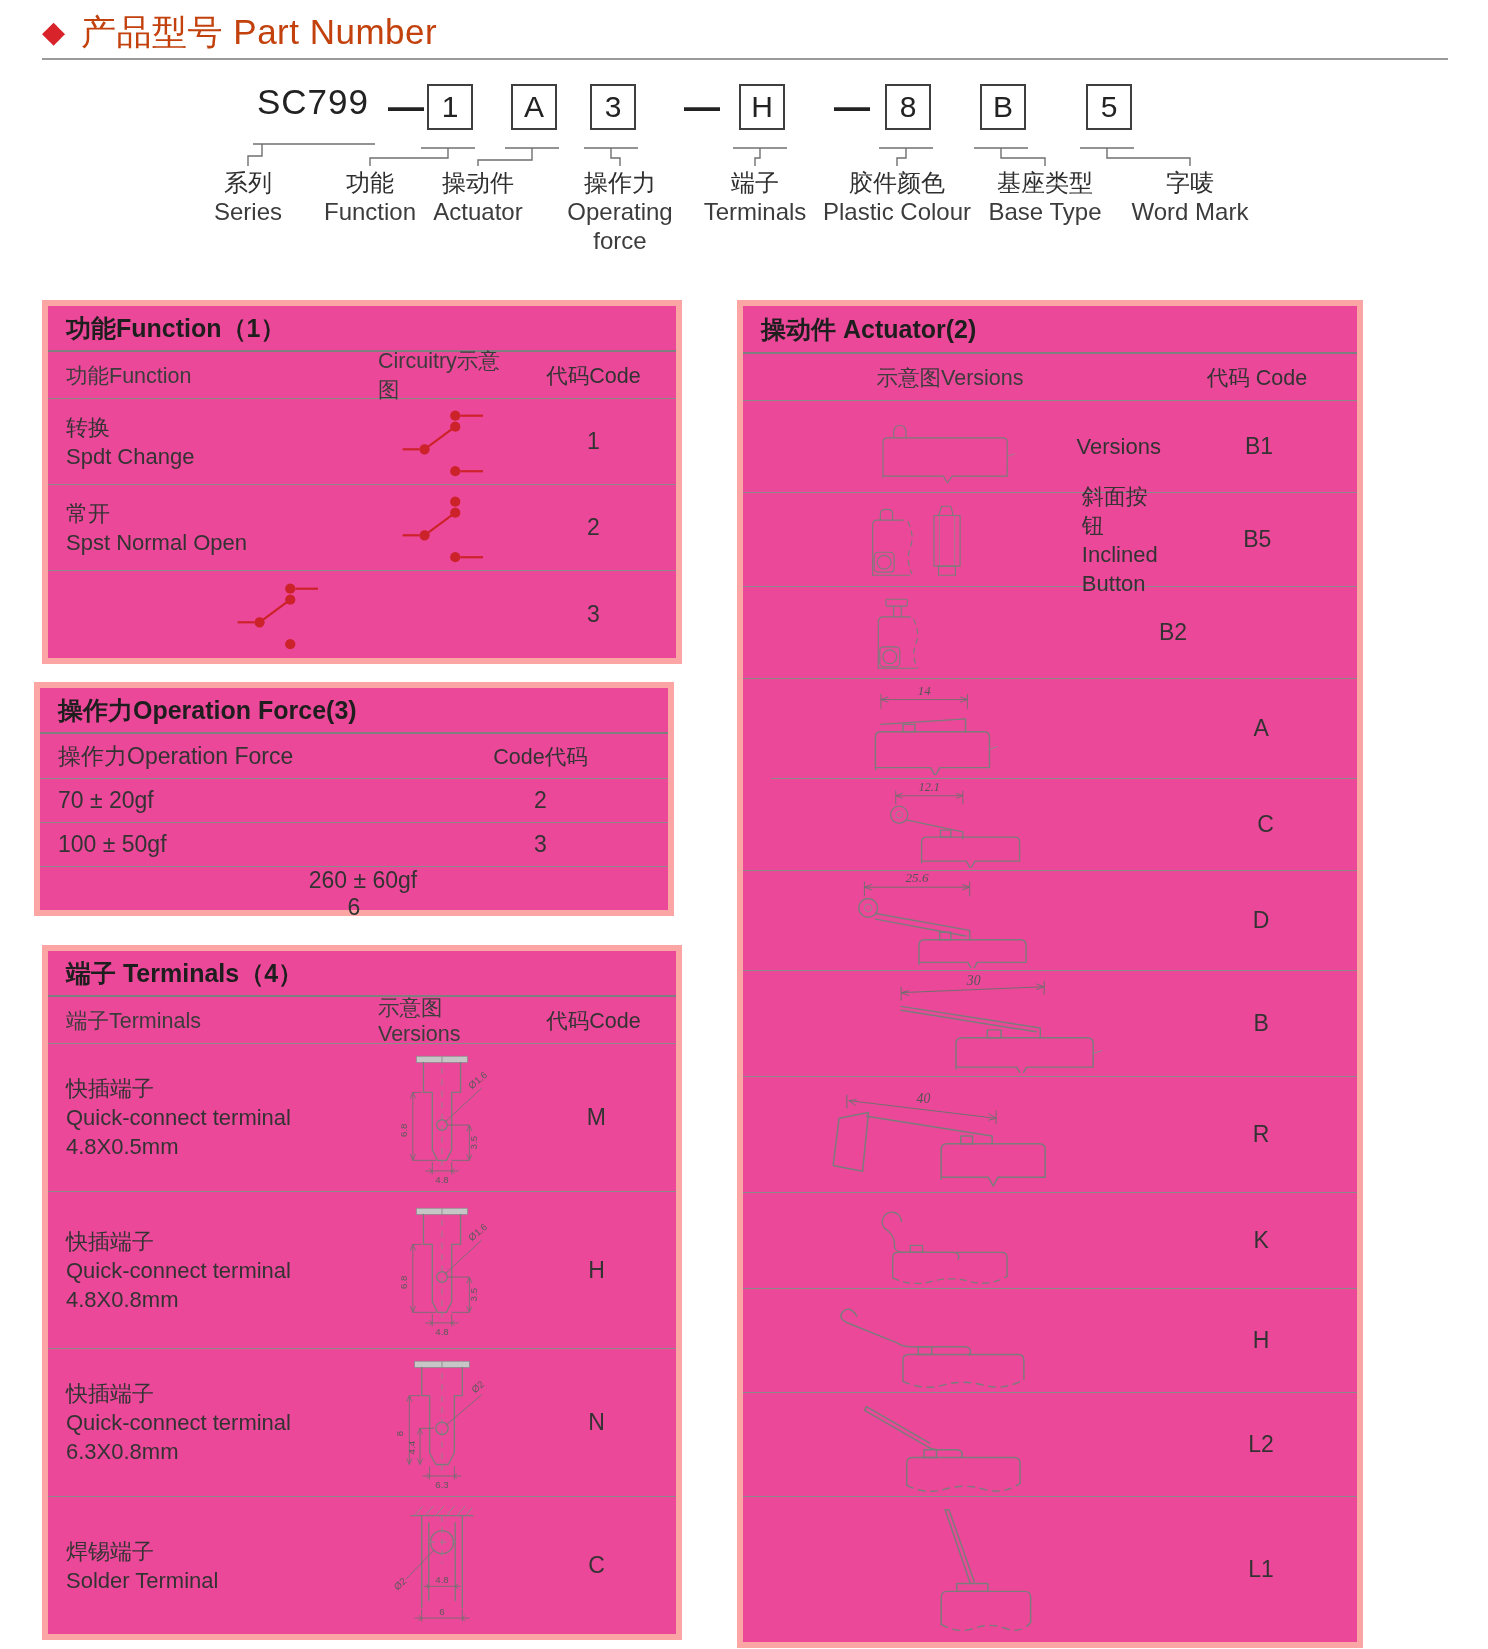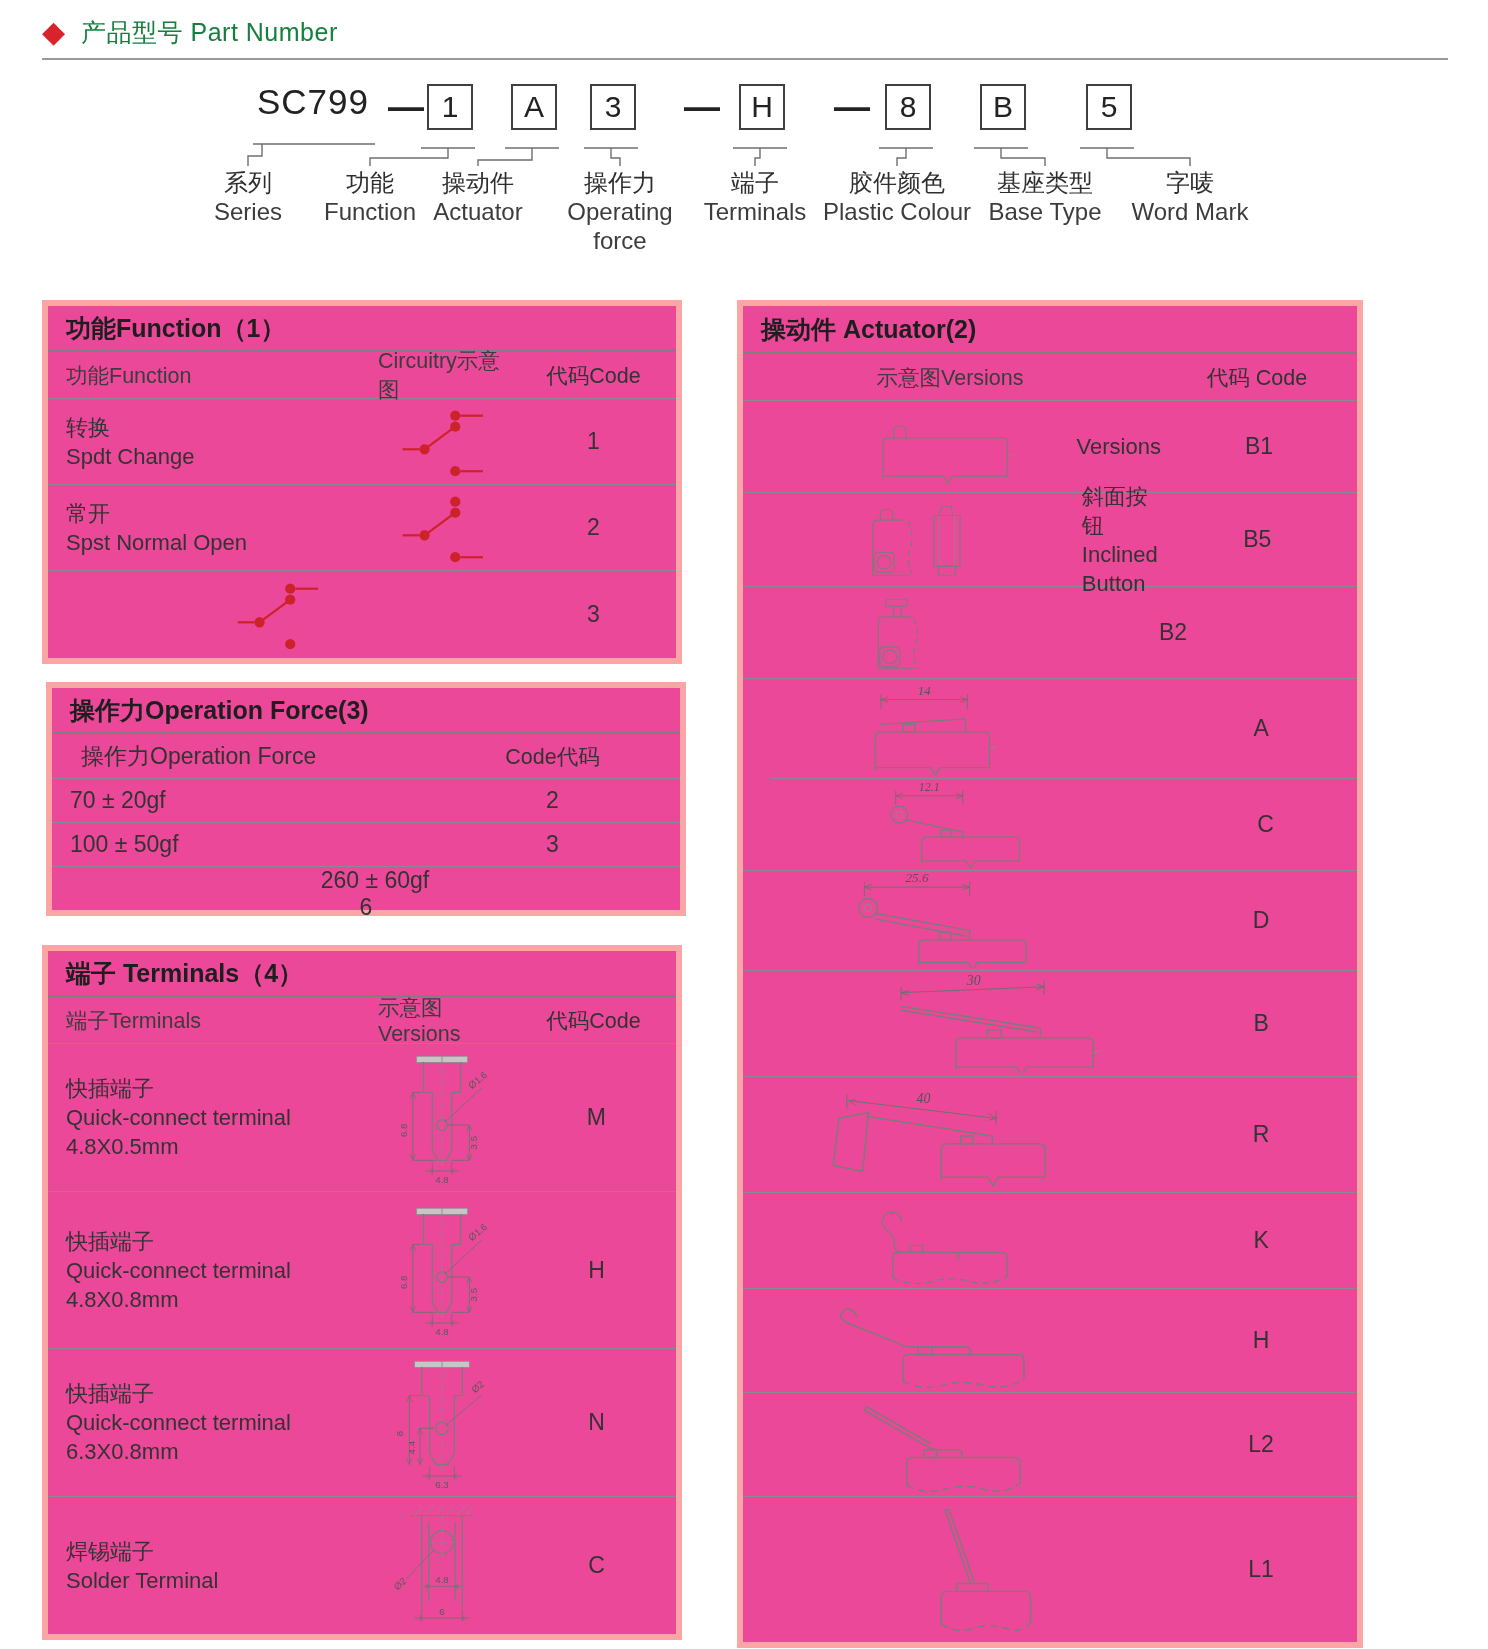--- a/index.html
+++ b/index.html
@@ -2,21 +2,21 @@
 <html><head>
 <meta charset="utf-8">
 <style>
   html,body{margin:0;padding:0;background:#fff;}
   .page{position:relative;width:1488px;height:1649px;background:#fff;
         font-family:"Liberation Sans",sans-serif;color:#3a3a3a;overflow:hidden;}
   
   .hdr{position:absolute;left:42px;top:12px;width:1406px;}
   .hdr-row{display:flex;align-items:center;gap:16px;height:40px;}
   .diamond{color:#d8232a;font-size:30px;line-height:30px;}
-  .hdr-title{font-size:25px;color:#15803d;letter-spacing:.5px;}
+  .hdr-title{font-size:35px;color:#c2410c;letter-spacing:.5px;}
   .hdr-rule{margin-top:6px;border-top:2px solid #9a9a9a;}
   
   .pn{position:absolute;left:0;top:60px;width:1488px;height:240px;}
   .pn svg.lines{position:absolute;left:0;top:0;}
   .pn-series{position:absolute;left:250px;top:22px;width:126px;text-align:center;
              font-size:35px;color:#222;letter-spacing:1px;}
   .pn-box{position:absolute;top:24px;width:42px;height:42px;border:2.5px solid #3f3f3f;
           display:flex;align-items:center;justify-content:center;font-size:30px;color:#222;}
   .pn-dash{position:absolute;top:26px;font-size:36px;color:#222;font-weight:bold;}
   .pn-label{position:absolute;top:108px;text-align:center;font-size:24px;color:#2e2e2e;line-height:29px;}
@@ -185,23 +185,23 @@
           <path class="red" stroke-width="3" d="M74,31 L32,62"></path>
           <circle class="redfill" cx="32" cy="62" r="7"></circle>
             <path class="red" stroke-width="3" d="M2,62 H25"></path>
           <circle class="redfill" cx="74" cy="92" r="7"></circle>
         </svg>
       </div>
       <div class="c-code">3</div>
     </div>
   </div>
 
-  <div class="tbl" style="left:46px;top:682px;width:640px;">
+  <div class="tbl" style="left:34px;top:682px;width:640px;">
     <div class="tbl-title" style="height:46px;">操作力Operation Force(3)</div>
-    <div class="row thead" style="height:44px;padding-left:11px;">
+    <div class="row thead" style="height:44px;">
       <div class="force-name">操作力Operation Force</div>
       <div class="force-code" style="font-size:21.5px;">Code代码</div>
     </div>
     <div class="row" style="height:44px;">
       <div class="force-name">70 ± 20gf</div>
       <div class="force-code">2</div>
     </div>
     <div class="row" style="height:44px;gap:20px;">
       <div class="force-name">100 ± 50gf</div>
       <div class="force-code">3</div>

